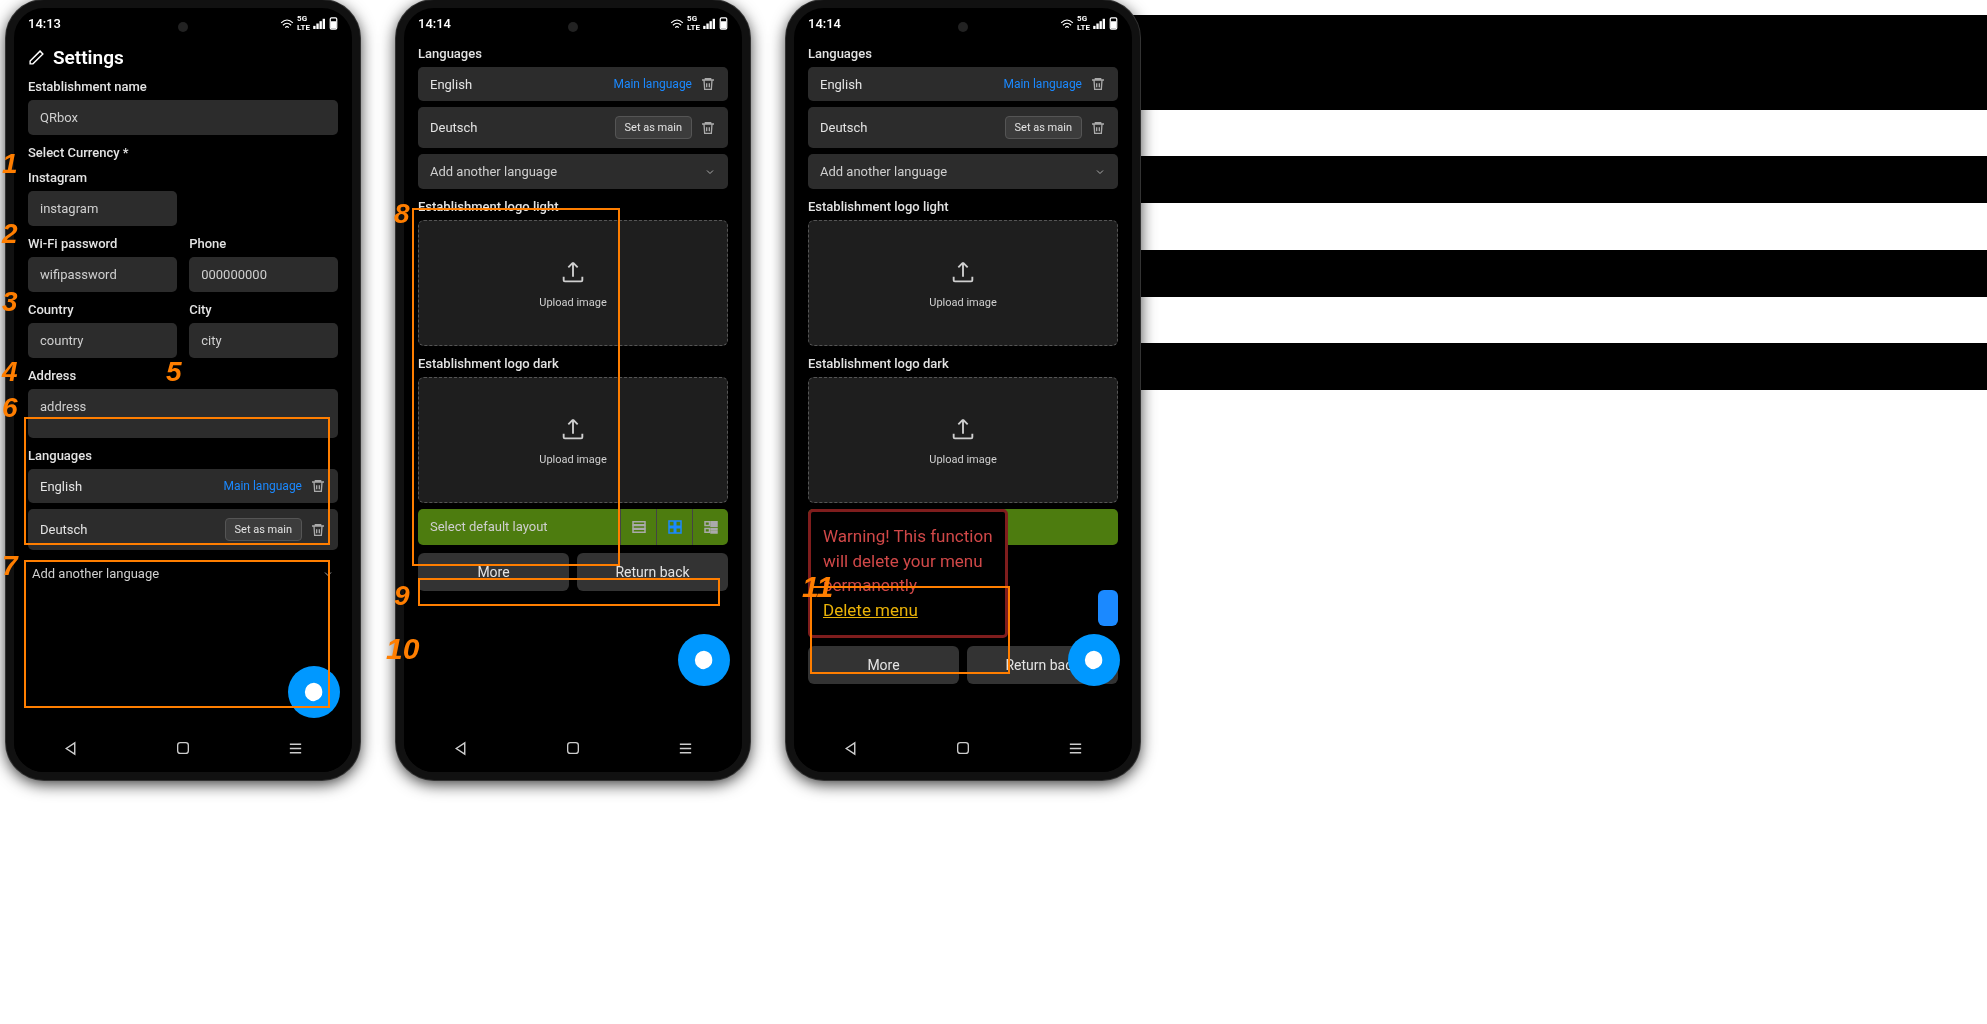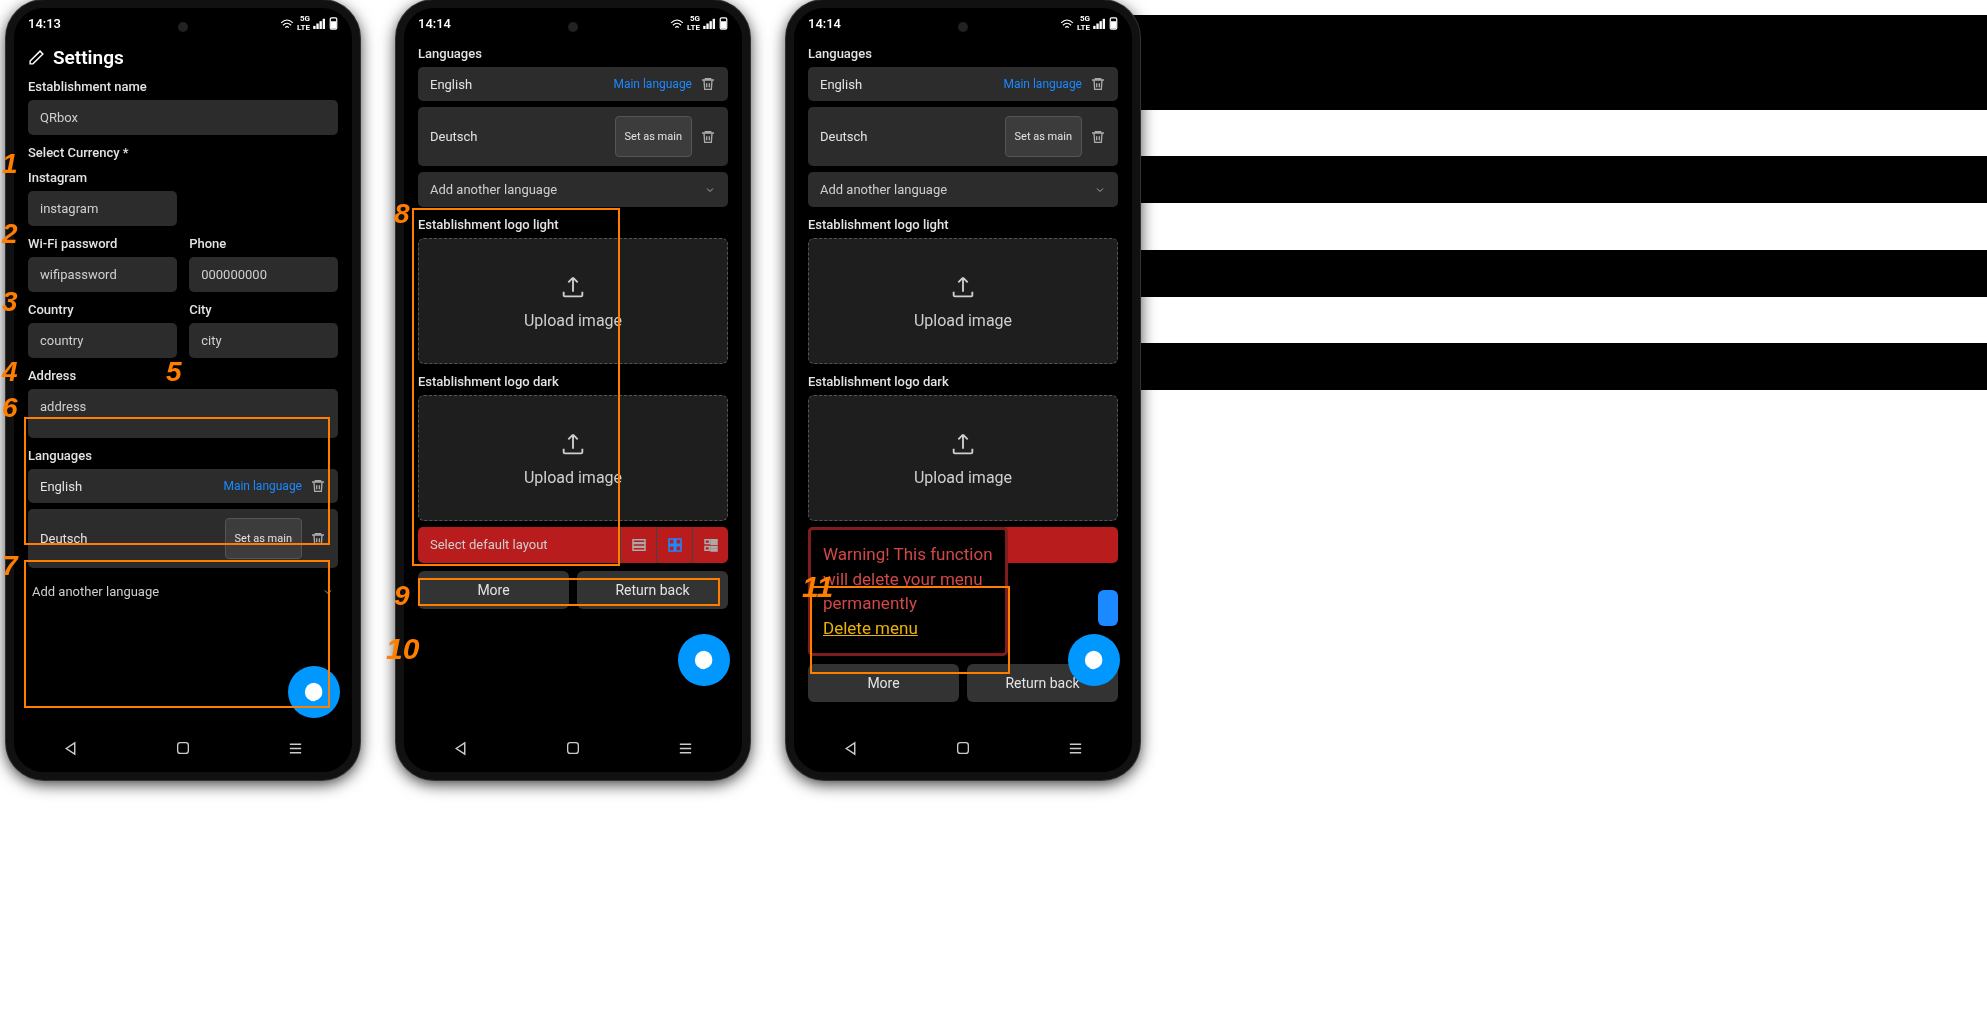--- a/index.html
+++ b/index.html
@@ -39,21 +39,20 @@
     }
     .status-bar {
       height: 30px;
       display: flex;
       justify-content: space-between;
       align-items: center;
       padding: 0 14px;
       color: #fff;
       font-size: 13px;
       font-weight: 500;
-      text-align: right;
     }
     .status-icons { display: flex; gap: 3px; align-items: center; font-size: 11px; }
     .screen {
       padding: 8px 14px 46px;
       height: calc(100% - 30px);
       overflow: hidden;
       color: #e3e3e3;
     }
     .nav-bar {
       position: absolute;
@@ -108,42 +107,42 @@
 
     .lang-row {
       display: flex; justify-content: space-between; align-items: center;
       background: #2c2c2c; border-radius: 5px; padding: 9px 12px;
       margin-bottom: 6px;
     }
     .lang-name { color: #e3e3e3; font-size: 13px; }
     .main-lang { color: #1b89ff; font-size: 12px; }
     .set-main-btn {
       background: #3c3c3c; border: 1px solid #555; border-radius: 4px;
-      padding: 13px 9px; color: #e3e3e3; font-size: 11px;
+      padding: 4px 9px; color: #e3e3e3; font-size: 11px;
     }
     .trash { width: 16px; height: 16px; margin-left: 8px; }
 
     .upload-zone {
       border: 1px dashed #555;
       border-radius: 6px;
       height: 126px;
       display: flex;
       flex-direction: column;
       justify-content: center;
       align-items: center;
       gap: 10px;
       background: #1e1e1e;
       margin-bottom: 6px;
     }
-    .upload-text { font-size: 16px; color: #cfcfcf; }
+    .upload-text { font-size: 11px; color: #cfcfcf; }
     .upload-icon { width: 28px; height: 28px; }
 
     .layout-row {
       display: flex;
-      background: #b91c1c;
+      background: #4d7c0f;
       border-radius: 5px;
       overflow: hidden;
     }
     .layout-label {
       flex: 1; padding: 10px 12px; color: #cfcfcf; font-size: 13px;
     }
     .layout-tk {
       width: 36px; height: 36px;
       display: flex; justify-content: center; align-items: center;
       border-left: 1px solid #444;

